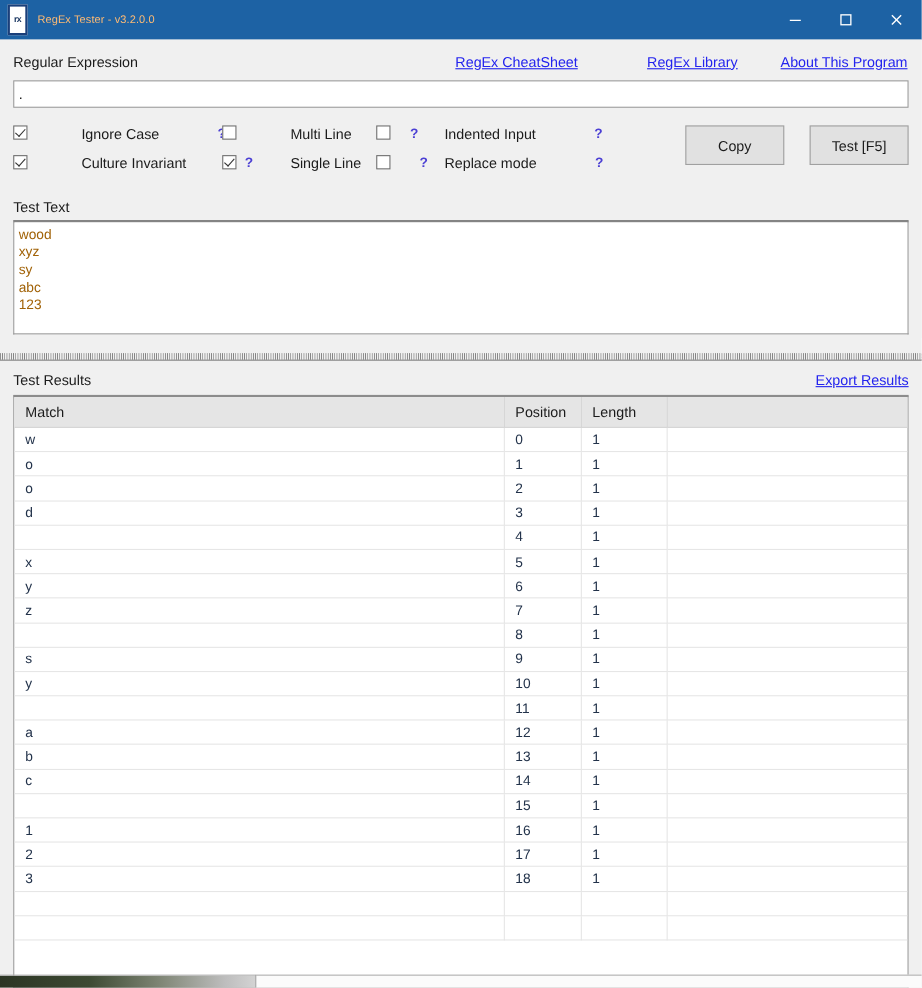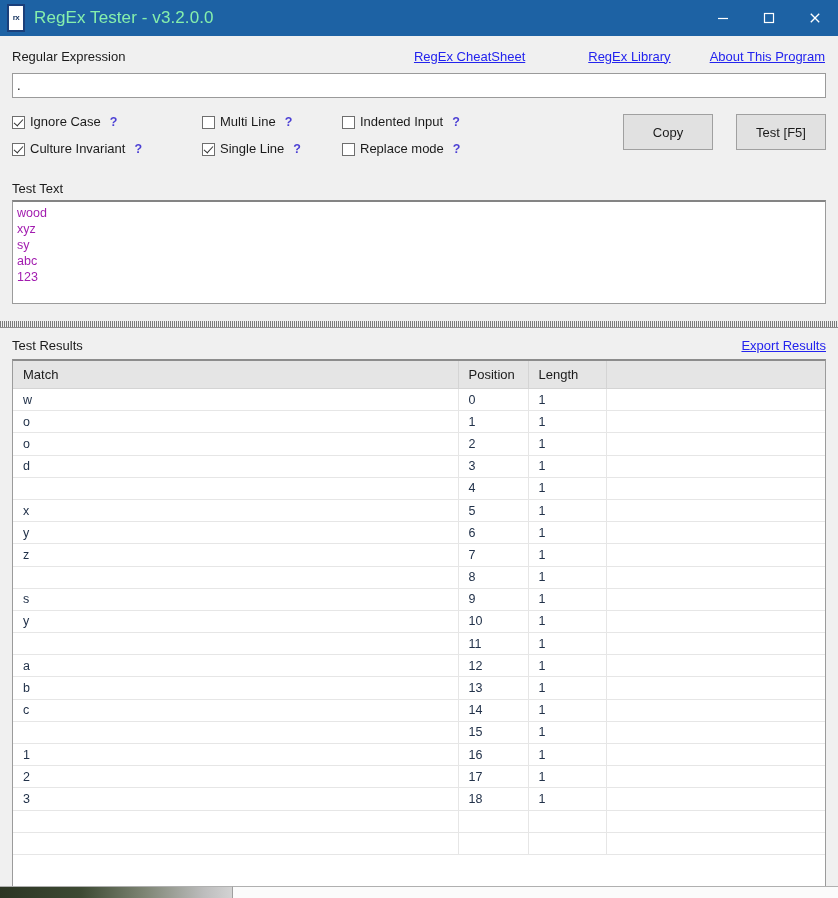--- a/index.html
+++ b/index.html
@@ -45,22 +45,22 @@
     display: flex;
     align-items: center;
     justify-content: center;
     font-size: 8px;
     font-weight: bold;
     color: #16335f;
     letter-spacing: -0.5px;
     line-height: 1;
   }
   .titlebar-text {
-    color: #86efac;
-    font-size: 17px;
+    color: #fdba74;
+    font-size: 10px;
     letter-spacing: 0.1px;
     white-space: nowrap;
   }
   .window-controls {
     position: absolute;
     right: 0;
     top: 0;
     height: 36px;
     display: flex;
   }
@@ -128,22 +128,23 @@
     padding-bottom: 14px;
   }
   .checks-grid {
     display: grid;
     grid-template-columns: 190px 140px 160px;
     grid-template-rows: 27px 27px;
     align-items: center;
   }
   .check-item {
     display: flex;
-    align-items: flex-end;
+    align-items: flex-start;
     white-space: nowrap;
+    gap: 44px;
   }
   .cbox {
     width: 13px;
     height: 13px;
     border: 1px solid #6e6e6e;
     background: #ffffff;
     box-sizing: border-box;
     margin-right: 5px;
     position: relative;
     flex: 0 0 auto;
@@ -197,21 +198,21 @@
     align-items: center;
     font-size: 13px;
   }
   .testtext-box {
     width: 100%;
     box-sizing: border-box;
     height: 104px;
     background: #ffffff;
     border: 1px solid #9b9b9b;
     border-top: 2px solid #848484;
-    color: #a21caf;
+    color: #a16207;
     font-family: "Liberation Sans", sans-serif;
     font-size: 12.5px;
     line-height: 16px;
     padding: 3px 4px;
     resize: none;
     outline: none;
     overflow: hidden;
     white-space: pre;
   }
 

